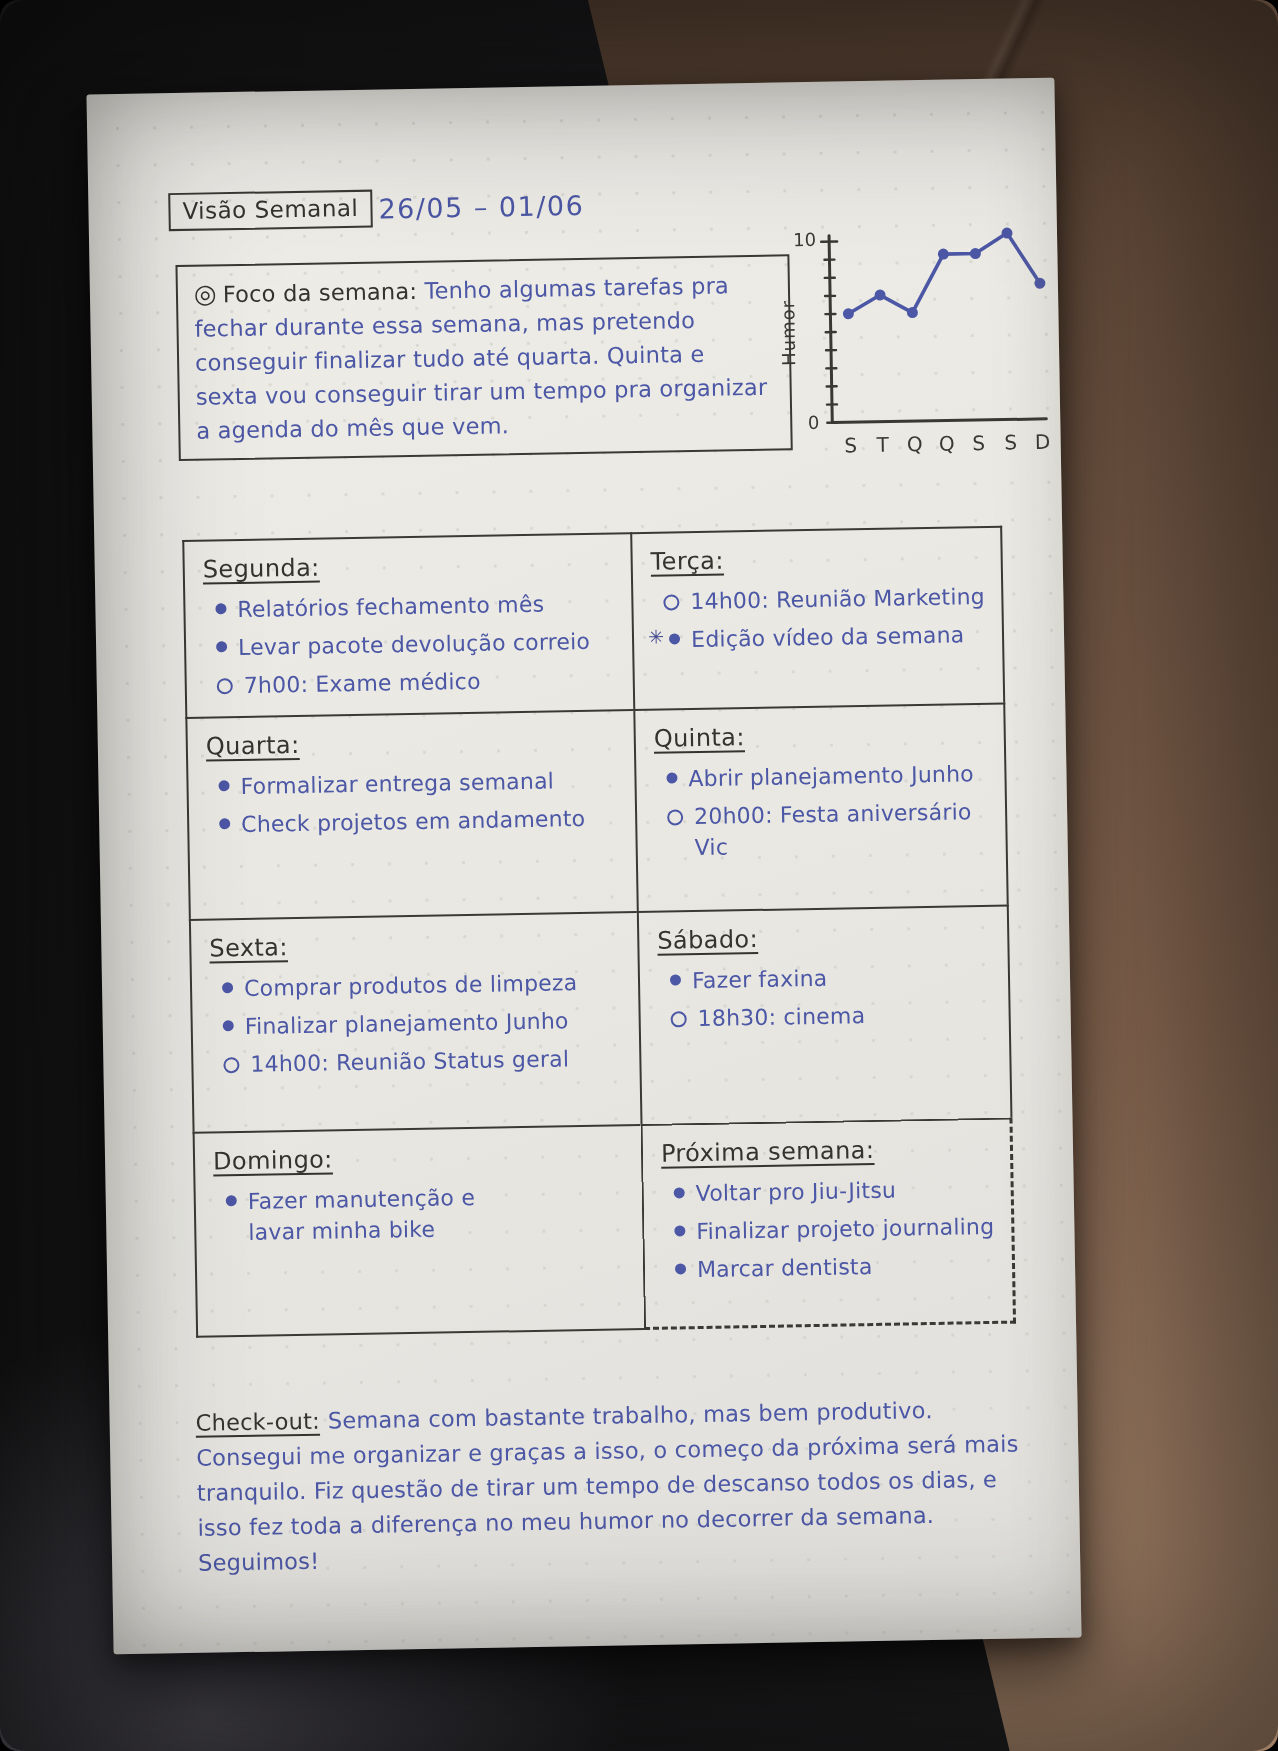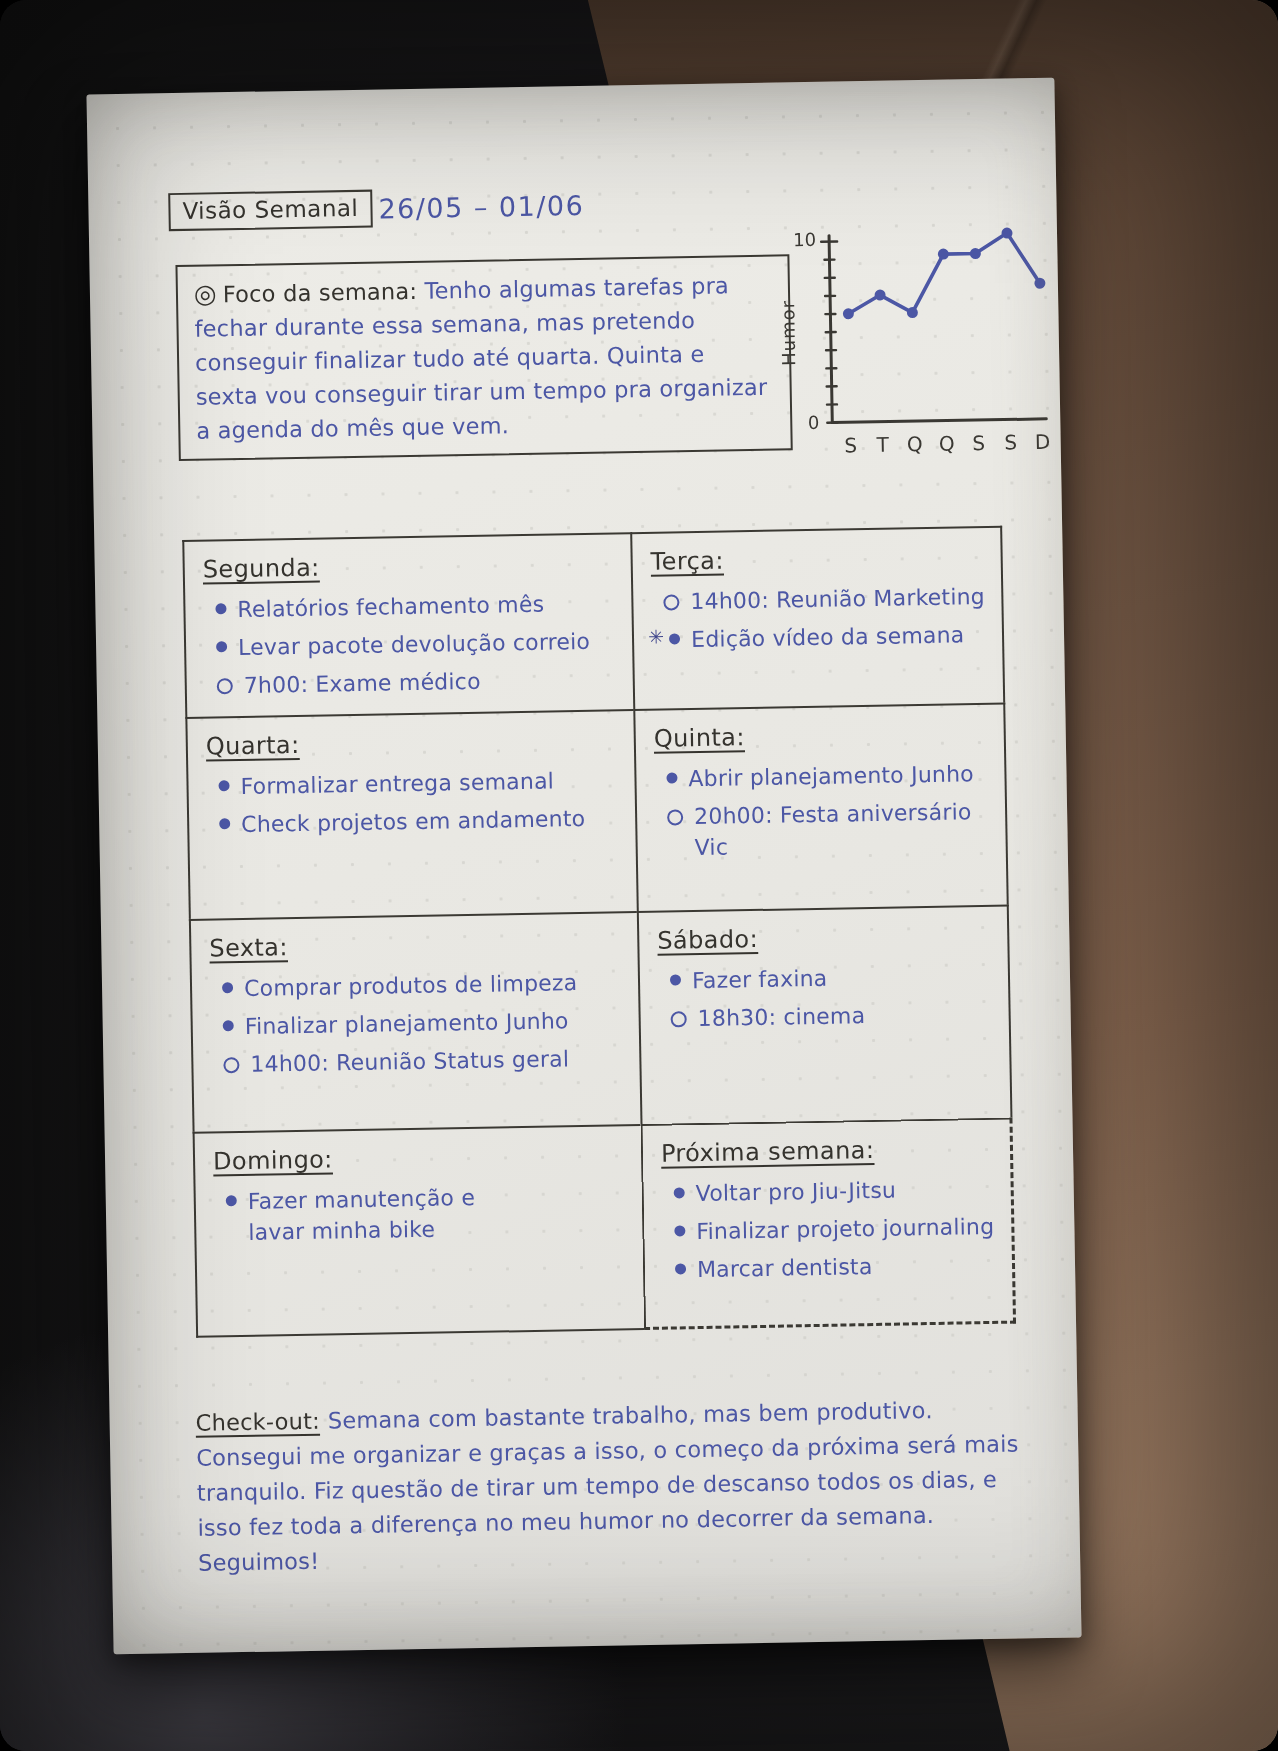--- a/index.html
+++ b/index.html
@@ -2,21 +2,21 @@
 <html><head>
 <meta charset="utf-8">
 <style>
   :root{
     --blue:#4c57a5;
     --ink:#35332e;
     --paper:#e9e8e3;
   }
   html,body{margin:0;padding:0;background:#000;width:1278px;height:1751px;overflow:hidden;}
   body{font-family:"DejaVu Sans", sans-serif;}
-  #photo{position:absolute;inset:0;border-radius:26px;overflow:hidden;
+  #photo{position:absolute;inset:0;border-radius:18px;overflow:hidden;
     background:
       radial-gradient(55% 38% at 16% 98%, #4a4850 0%, rgba(74,72,80,0) 60%),
       linear-gradient(100deg,#131313 0%,#19181a 45%,#202021 100%);
   }
   #leather{position:absolute;inset:0;
     clip-path:polygon(46% 0, 100% 0, 100% 100%, 79% 100%, 58% 36%);
     background:
       linear-gradient(115deg, rgba(0,0,0,0) 48.6%, rgba(215,195,175,.12) 49%, rgba(0,0,0,.22) 49.5%, rgba(0,0,0,0) 50%),
       linear-gradient(168deg,#4c392c 0%,#5d4636 20%,#6f5543 42%,#7f614c 62%,#8f715a 80%,#9d7d64 100%);
   }

